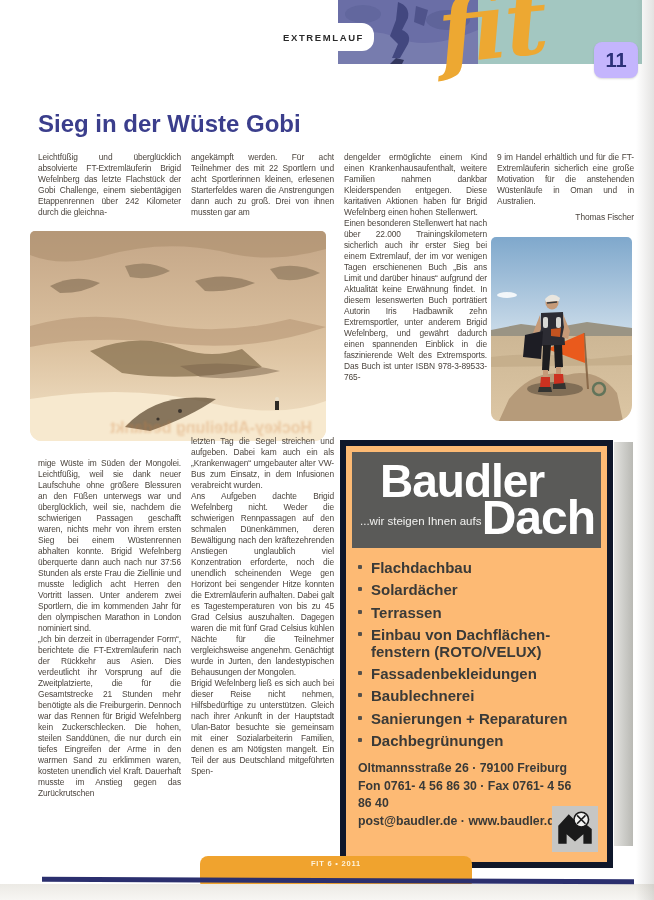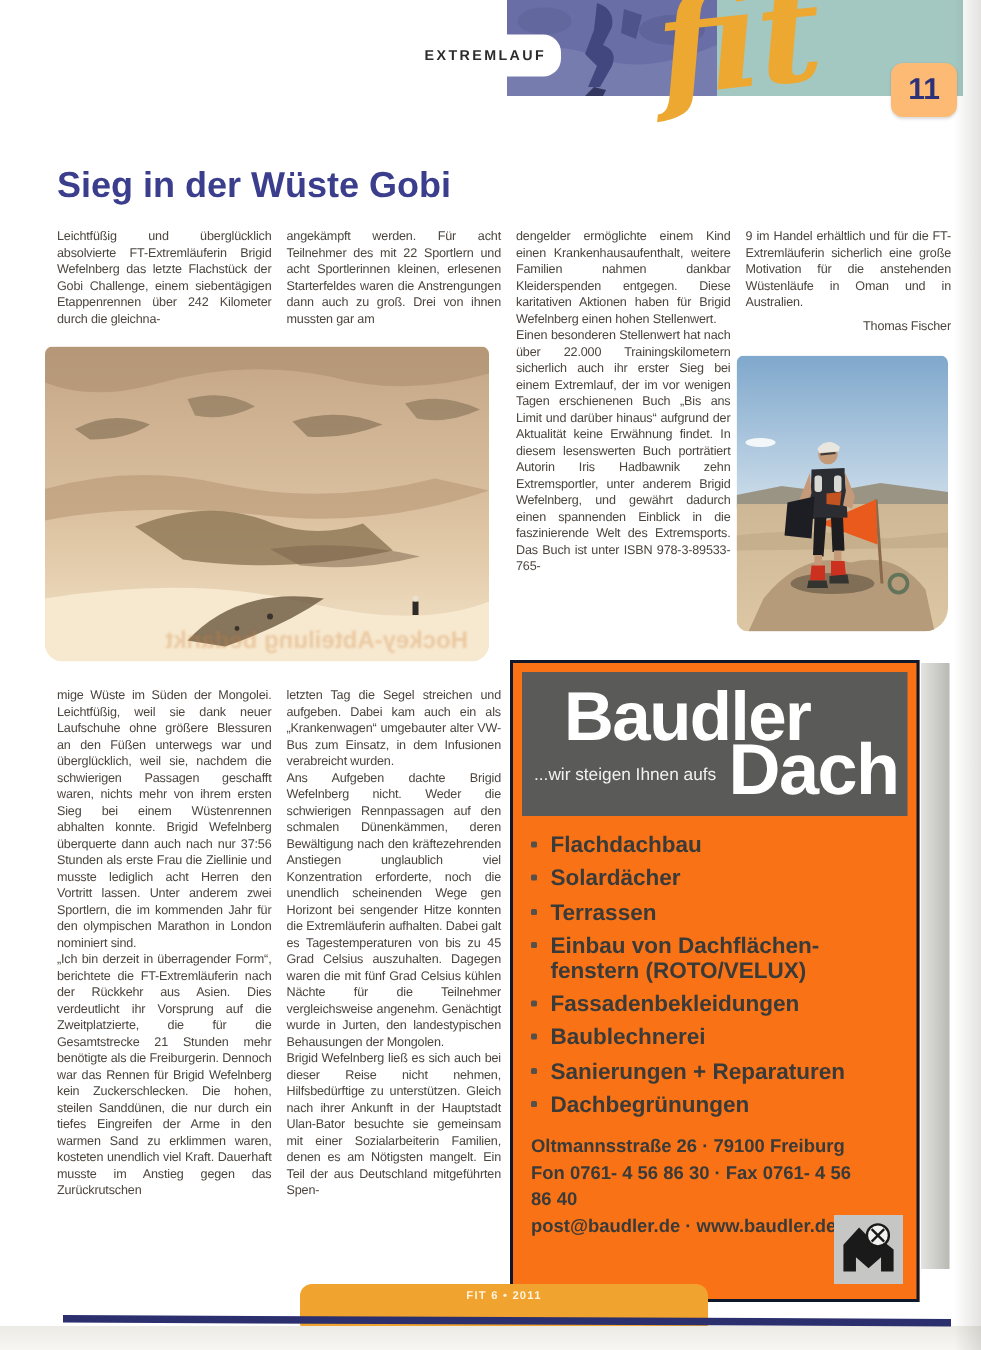--- a/index.html
+++ b/index.html
@@ -9,48 +9,48 @@
   .teal-band{position:absolute;left:476px;top:0;width:166px;height:64px;background:#a3c7c1;}
   .header-photo{position:absolute;left:338px;top:0;width:140px;height:64px;overflow:hidden;}
   .section-tab{position:absolute;left:252px;top:23px;width:122px;height:28px;background:#ffffff;
                border-radius:0 12px 12px 0;display:flex;align-items:center;justify-content:flex-end;
                padding-right:10px;box-sizing:border-box;z-index:3;}
   .section-tab span{font-size:9.5px;font-weight:bold;letter-spacing:1.6px;color:#2b2b2b;
                     text-transform:uppercase;margin-left:37px;}
   .fit-logo{position:absolute;left:438px;top:-20px;z-index:4;font-family:"DejaVu Serif",serif;
             font-style:italic;font-weight:bold;font-size:92px;color:#eda832;
             transform:rotate(-6deg);line-height:1;}
-  .page-badge{position:absolute;left:594px;top:42px;width:44px;height:36px;background:#fdba74;
+  .page-badge{position:absolute;left:594px;top:42px;width:44px;height:36px;background:#c4b5fd;
               border-radius:8px;z-index:5;display:flex;align-items:center;justify-content:center;
               box-shadow:0 1px 2px rgba(0,0,0,0.15);}
   .page-badge span{font-size:20px;font-weight:bold;color:#2c3178;}
   
   .title{position:absolute;left:38px;top:110px;font-size:24px;font-weight:bold;color:#3b3e8c;}
   
   .col{position:absolute;font-size:8.4px;line-height:11px;text-align:justify;
        letter-spacing:-0.1px;color:#4c453e;}
   .col p{margin:0;}
   .c1t{left:38px;top:152px;width:143px;}
   .c2t{left:191px;top:152px;width:143px;}
   .c3 {left:344px;top:152px;width:143px;}
   .c4t{left:497px;top:152px;width:137px;}
   .byline{text-align:right;margin-top:5px !important;font-size:8.4px;}
   .c1b{left:38px;top:458px;width:143px;}
-  .c2b{left:191px;top:458px;width:143px;}
+  .c2b{left:191px;top:436px;width:143px;}
   
   .desert-photo{position:absolute;left:30px;top:231px;width:296px;height:210px;
                 border-radius:5px 5px 12px 12px;overflow:hidden;}
   .bleed-text{position:absolute;left:12px;bottom:4px;width:270px;color:#d0813f;opacity:0.3;
               filter:blur(0.8px);font-weight:bold;font-size:16px;transform:scaleX(-1);
               white-space:nowrap;}
   .runner-photo{position:absolute;left:491px;top:237px;width:141px;height:184px;
                 border-radius:5px 5px 16px 8px;overflow:hidden;}
   
-  .ad-box{position:absolute;left:340px;top:440px;width:273px;height:428px;background:#f97316;
-          border:2px solid #0f172a;box-sizing:border-box;}
+  .ad-box{position:absolute;left:340px;top:440px;width:273px;height:428px;background:#fdba74;
+          border:6px solid #0f172a;box-sizing:border-box;}
   .ad-strip{position:absolute;left:614px;top:442px;width:19px;height:404px;
             background:linear-gradient(to right,#e3e3e0,#b9b9b4);}
   .ad-banner{margin:6px 6px 0 6px;height:96px;background:#5a5a58;position:relative;color:#ffffff;}
   .ad-brand-top{position:absolute;left:28px;top:2px;font-size:46px;font-weight:bold;
                 letter-spacing:-1px;}
   .ad-tagline{position:absolute;left:8px;top:63px;font-size:11.5px;color:#f2f2f0;}
   .ad-brand-bottom{position:absolute;right:6px;top:38px;font-size:48px;font-weight:bold;
                    letter-spacing:-1px;}
   .ad-services{list-style:none;margin:12px 10px 0 12px;padding:0;}
   .ad-services li{position:relative;padding-left:13px;margin-bottom:5.5px;font-size:15px;

